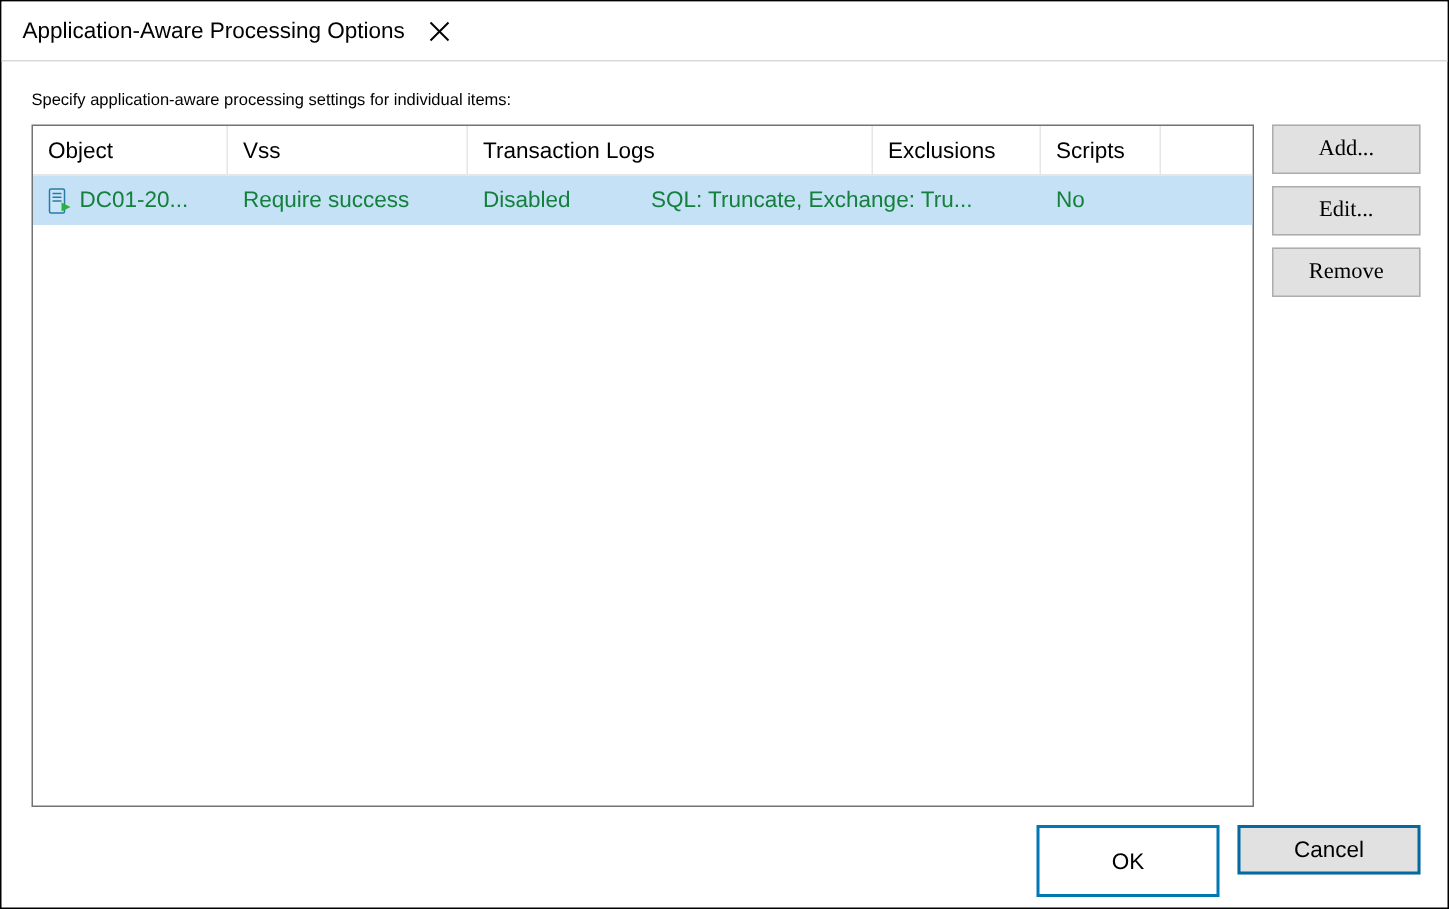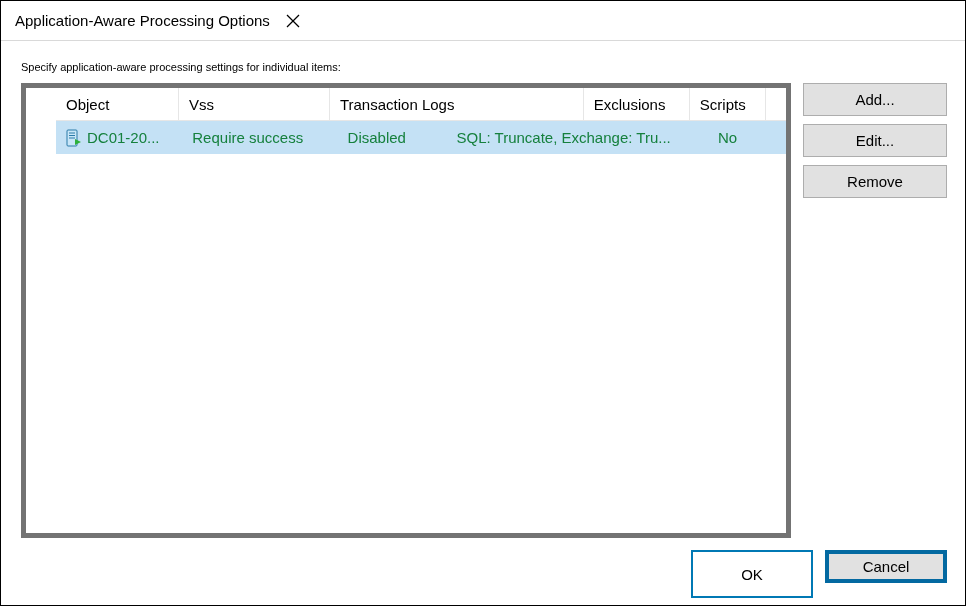--- a/index.html
+++ b/index.html
@@ -47,26 +47,25 @@
     .instruction {
       font-size: 11px;
       color: #000;
       margin-bottom: 10px;
     }
     .main-area {
       display: flex;
       gap: 12px;
     }
     .table-box {
-      border: 5px solid #737373;
+      border: 1px solid #737373;
       width: 937px;
       height: 455px;
       background: #ffffff;
       overflow: hidden;
-      padding-left: 30px;
     }
     .table-header {
       display: flex;
       height: 33px;
       align-items: center;
       background: #ffffff;
       border-bottom: 1px solid #e6e6e6;
     }
     .th {
       padding: 0 10px;
@@ -117,28 +116,28 @@
       overflow: hidden;
       text-overflow: ellipsis;
       white-space: nowrap;
     }
     .buttons-col {
       display: flex;
       flex-direction: column;
       gap: 8px;
     }
     .btn {
-      width: 144px;
+      width: 99px;
       height: 33px;
       background: #e1e1e1;
       border: 1px solid #adadad;
       font-size: 15px;
       color: #000;
       cursor: pointer;
-      font-family: Liberation Sans, sans-serif;
+      font-family: Liberation Serif, serif;
     }
     .btn:disabled {
       color: #000000;
       cursor: default;
     }
     .footer {
       display: flex;
       justify-content: flex-end;
       gap: 12px;
       padding-right: 0;
@@ -151,21 +150,21 @@
       border: 2px solid #0078b4;
       font-size: 15px;
       color: #000;
       cursor: pointer;
       font-family: inherit;
     }
     .btn-cancel {
       width: 122px;
       height: 33px;
       background: #e1e1e1;
-      border: 4px solid #0369a1;
+      border: 2px solid #0369a1;
       font-size: 15px;
       color: #000;
       cursor: pointer;
       font-family: inherit;
     }
   </style>
 </head>
 <body>
 
 <div class="titlebar">

